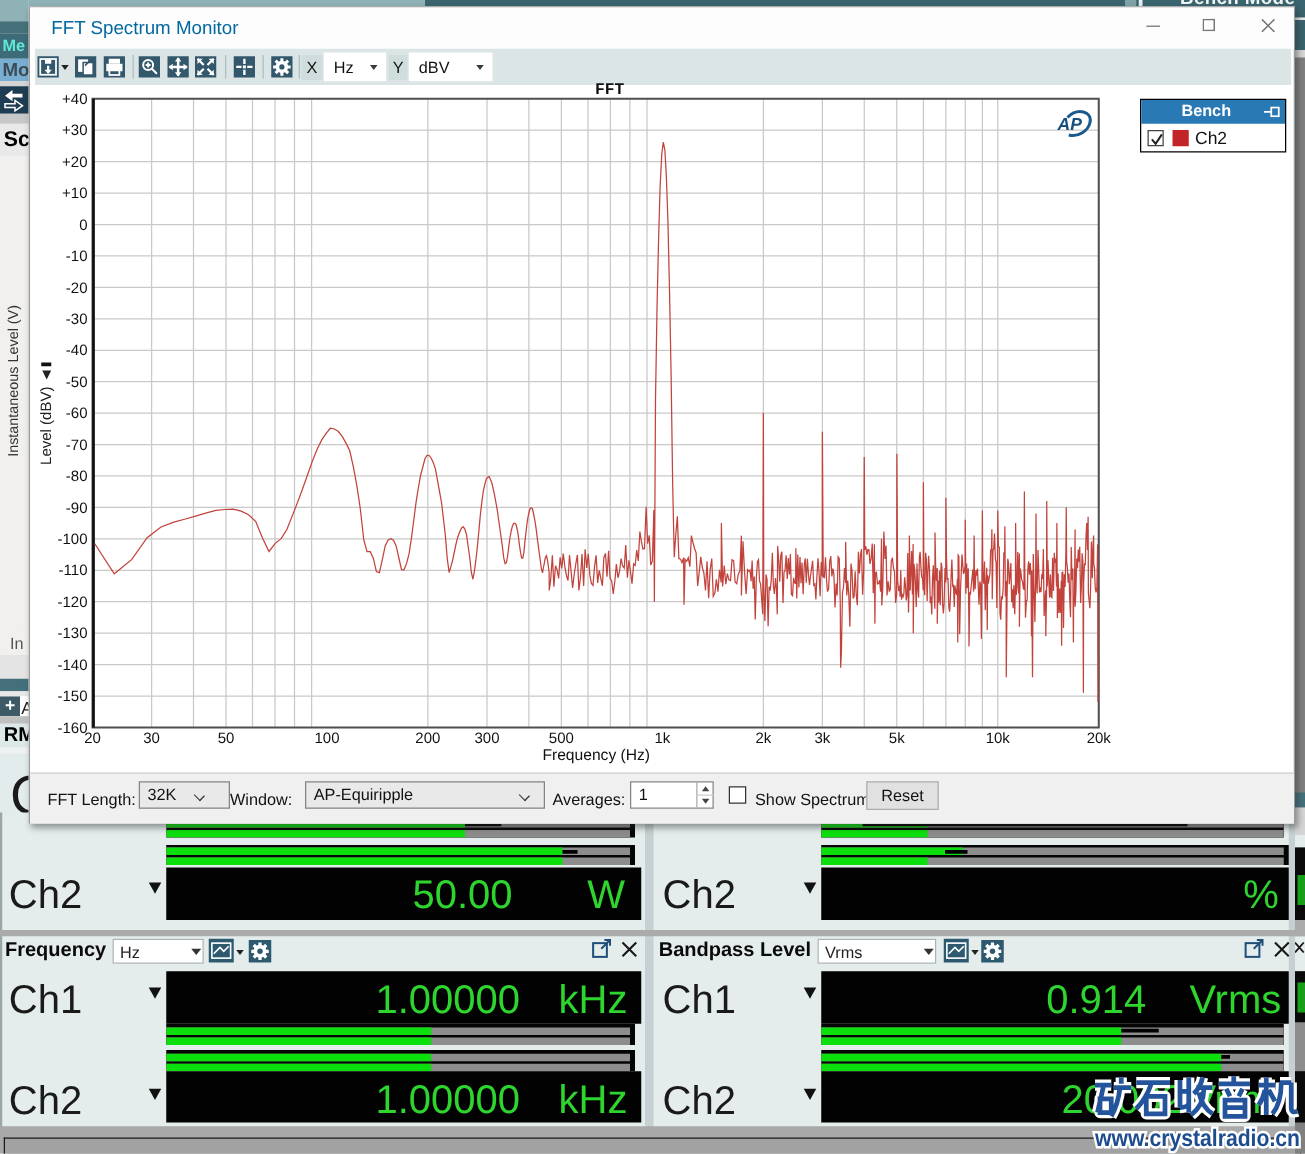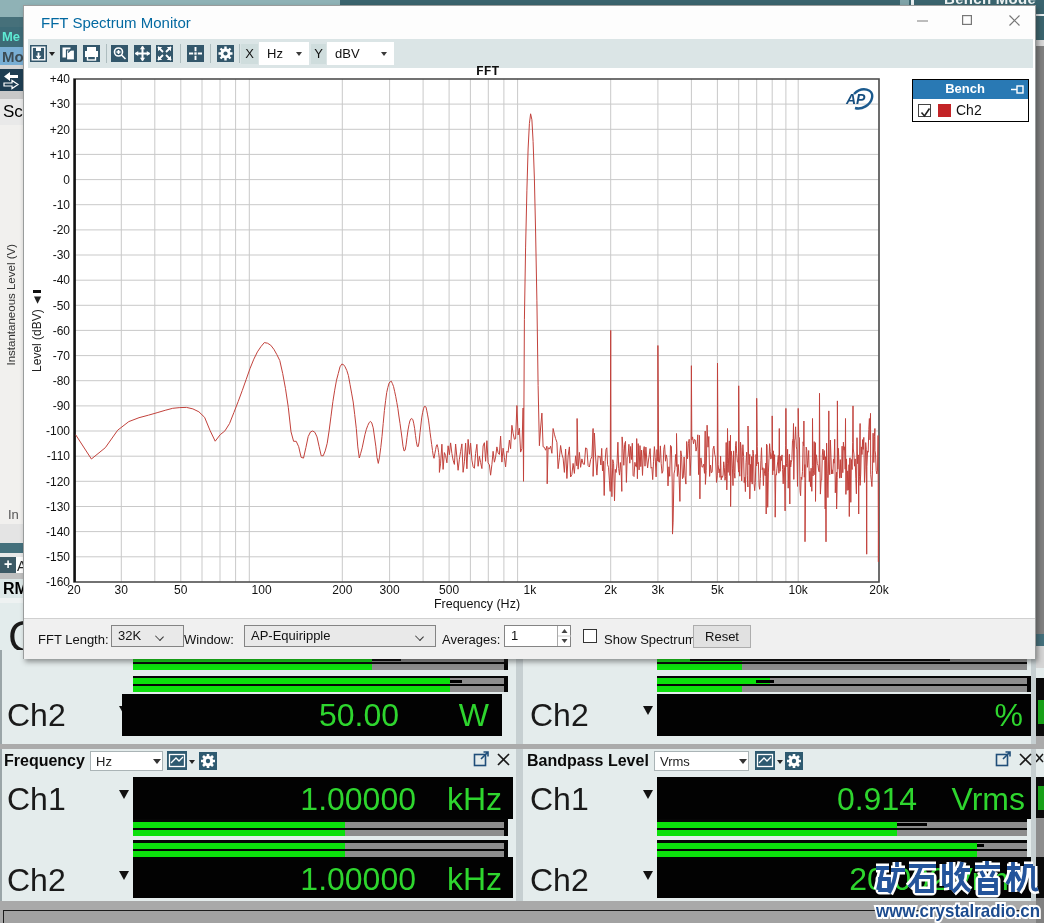--- a/index.html
+++ b/index.html
@@ -59,21 +59,21 @@
  <div style="top:27px;height:20px;background:#3d6b77;color:#5eead4;font-weight:bold;font-size:13px;padding:2px 0 0 2px">Me</div>
  <div style="top:47px;height:18px;background:#79aed3;color:#3c4c55;font-weight:bold;font-size:15px;padding:1px 0 0 2px">Mo</div>
  <div style="top:65px;height:4px;background:#d4d4d4"></div>
  <div style="top:69px;height:22px;background:#1e3d52">
    <svg width="23" height="22">
         <path d="M4 6 h8 v-3 l6 4.5 -6 4.5 v-3 h-8 z" fill="#fff" transform="rotate(180 11 7.5)"></path>
         <path d="M4 14 h8 v-2.6 l6 4.1 -6 4.1 v-2.6 h-8 z" fill="none" stroke="#fff" stroke-width="1.2"></path>
       </svg>
  </div>
  <div style="top:91px;height:8px;background:#c8c8c8"></div>
- <div style="top:99px;height:26px;background:#e9e9e9;color:#000;font-weight:normal;font-size:17px;padding:3px 0 0 3px">Sc</div>
+ <div style="top:99px;height:26px;background:#e9e9e9;color:#000;font-weight:bold;font-size:17px;padding:3px 0 0 3px">Sc</div>
  <div style="top:125px;height:380px;background:#f1f0ee">
       <span class="vert" style="position:absolute;left:5px;top:119px;font-size:11.5px;color:#333">Instantaneous Level (V)</span>
     </div>
  <div style="top:505px;height:19px;background:#f1f0ee;color:#555;font-size:13px;padding:2px 0 0 8px">In</div>
  <div style="top:524px;height:19px;background:#e4e4e4"></div>
  <div style="top:543px;height:10px;background:#44707c"></div>
  <div style="top:553px;height:4px;background:#e8e8e8"></div>
  <div style="top:557px;height:16px;background:#fff">
       <span style="position:absolute;left:0;top:0;width:16px;height:16px;background:#3d5a66;color:#fff;font-weight:bold;font-size:14px;text-align:center;line-height:15px">+</span>
       <span style="position:absolute;left:17px;top:1px;color:#222;font-size:14px">A</span>
@@ -99,21 +99,21 @@
 </div>
 <div class="abs barrow" style="left:133px;top:676px;width:375px;height:16px">
  <div class="btrack" style="left:0;top:2px;width:371px"></div>
     <div class="bar" style="left:0;top:2px;width:317px"></div>
  <div class="bline" style="left:317px;top:3.5px;width:12px"></div>
  <div class="btrack" style="left:0;top:10px;width:371px"></div>
     <div class="bar" style="left:0;top:10px;width:317px"></div>
 </div>
 <div class="abs chlab" style="left:7px;top:697px">Ch2</div>
 <div class="abs tri" style="left:119px;top:706px"></div>
-<div class="abs disp" style="left:122px;top:694px;width:380px;height:42px">
+<div class="abs disp" style="left:133px;top:694px;width:380px;height:42px">
  <span class="abs dnum" style="right:103px;top:3px">50.00</span>
     <span class="abs dnum" style="right:13px;top:3px">W</span>
 </div>
 
 <div class="abs barrow" style="left:657px;top:654px;width:370px;height:16px">
  <div class="btrack" style="left:0;top:2px;width:370px"></div>
     <div class="bar" style="left:0;top:2px;width:85px"></div>
  <div class="bline" style="left:33px;top:3.5px;width:260px"></div>
  <div class="btrack" style="left:0;top:10px;width:370px"></div>
     <div class="bar" style="left:0;top:10px;width:85px"></div>

